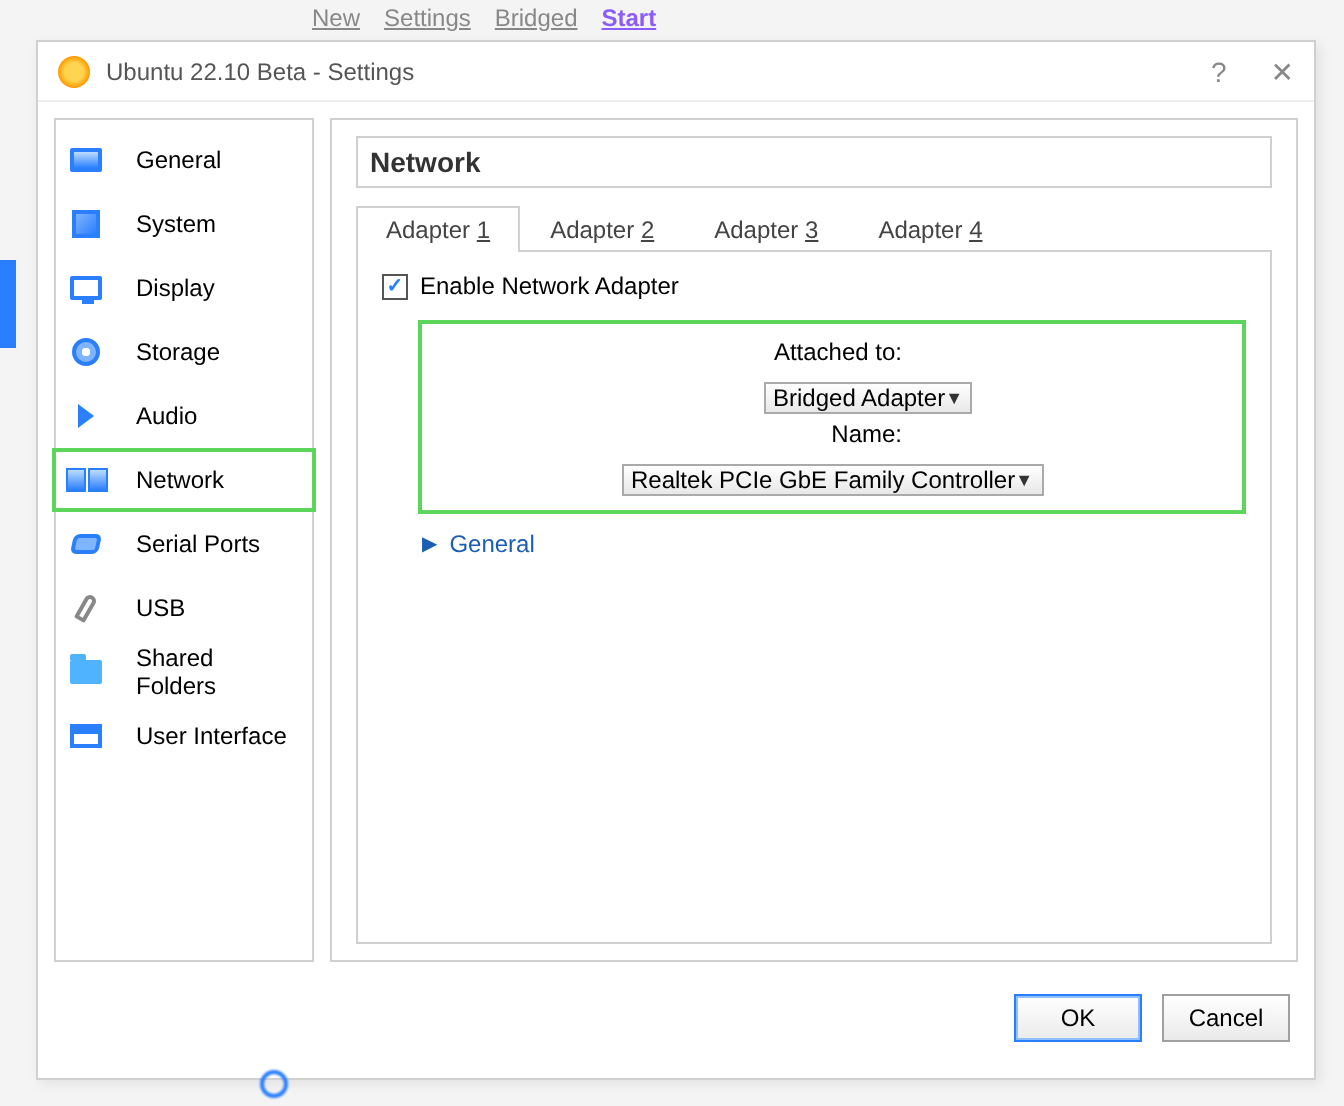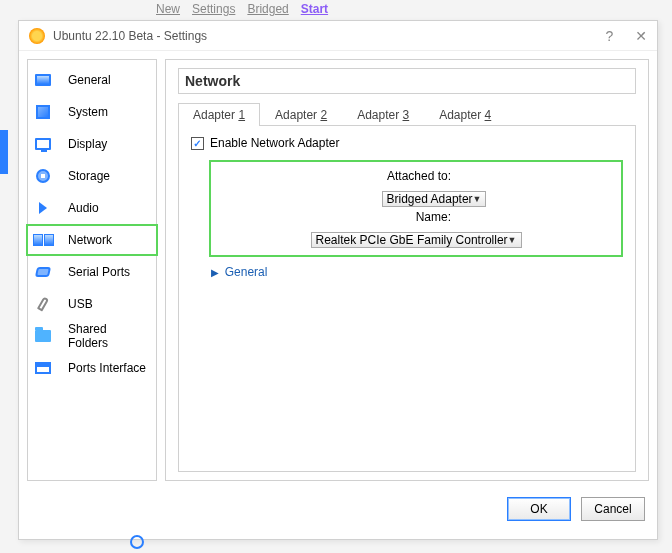--- a/index.html
+++ b/index.html
@@ -144,21 +144,21 @@
       <div class="side-item">
           <span class="side-icon">
             <span class="ic-folder"></span>
           </span>
           <span>Shared Folders</span>
         </div>
       <div class="side-item">
           <span class="side-icon">
             <span class="ic-ui"></span>
           </span>
-          <span>Ports Interface</span>
+          <span>User Interface</span>
         </div>
     </div>
 
     <div class="main-pane">
       <div class="main-title">Network</div>
 
       <div class="tabbar">
         <div class="tab active"><span>Adapter </span><u>1</u></div>
         <div class="tab"><span>Adapter </span><u>2</u></div>
         <div class="tab"><span>Adapter </span><u>3</u></div>

